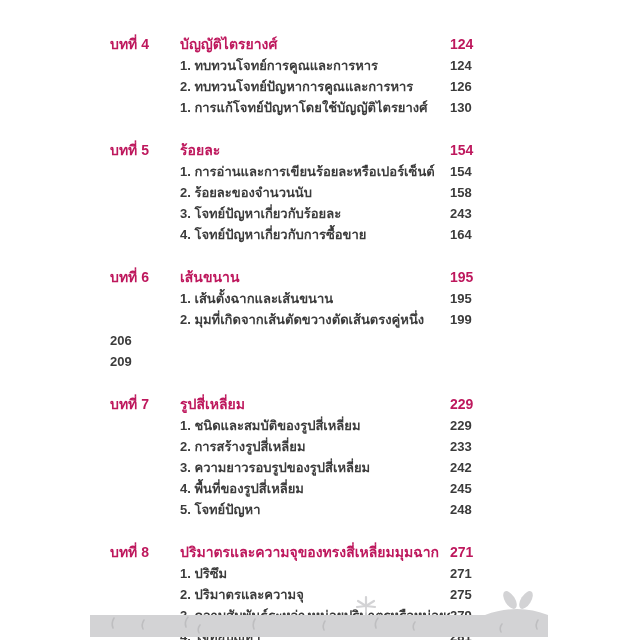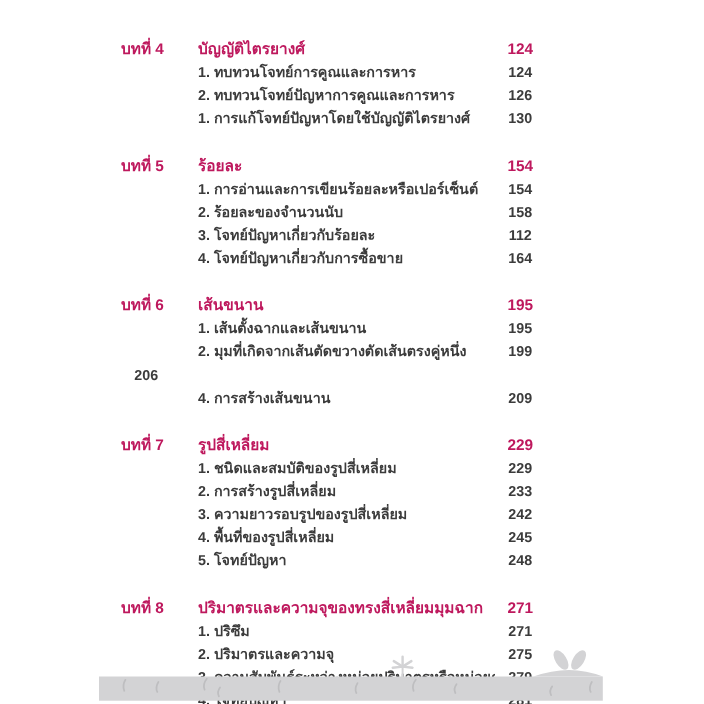--- a/index.html
+++ b/index.html
@@ -10,21 +10,21 @@
   }
   .toc{position:absolute;left:110px;top:34px;width:386px}
   .chapter{margin-top:22px}
   .chapter:first-child{margin-top:0}
   .row{display:flex;align-items:baseline;height:21px;line-height:21px;white-space:nowrap}
   .chapter-row{font-weight:700;font-size:14px;color:#be185d}
   .item-row{font-weight:700;font-size:13px;color:#3b3b3b}
   .col-label{flex:none;width:70px}
   .item-row .col-title{margin-left:70px}
   .col-title{flex:1;overflow:hidden}
-  .col-page{flex:none;width:46px;text-align:center}
+  .col-page{flex:none;width:46px;text-align:left}
   .decor-svg{position:absolute;left:70px;top:590px;width:500px;height:50px}
 </style>
 </head>
 <body style="background: rgb(255, 255, 255);">
 
 <div class="toc">
 
   <div class="chapter">
     <div class="row chapter-row">
       <span class="col-label">บทที่ 4</span>
@@ -54,21 +54,21 @@
     <div class="row item-row">
       <span class="col-title">1. การอ่านและการเขียนร้อยละหรือเปอร์เซ็นต์</span>
       <span class="col-page">154</span>
     </div>
     <div class="row item-row">
       <span class="col-title">2. ร้อยละของจำนวนนับ</span>
       <span class="col-page">158</span>
     </div>
     <div class="row item-row">
       <span class="col-title">3. โจทย์ปัญหาเกี่ยวกับร้อยละ</span>
-      <span class="col-page">112</span>
+      <span class="col-page">243</span>
     </div>
     <div class="row item-row">
       <span class="col-title">4. โจทย์ปัญหาเกี่ยวกับการซื้อขาย</span>
       <span class="col-page">164</span>
     </div>
   </div>
 
   <div class="chapter">
     <div class="row chapter-row">
       <span class="col-label">บทที่ 6</span>
@@ -80,21 +80,20 @@
       <span class="col-page">195</span>
     </div>
     <div class="row item-row">
       <span class="col-title">2. มุมที่เกิดจากเส้นตัดขวางตัดเส้นตรงคู่หนึ่ง</span>
       <span class="col-page">199</span>
     </div>
     <div class="row item-row">
       <span class="col-page">206</span>
     </div>
     <div class="row item-row">
-      <span class="col-title">4. การสร้างเส้นขนาน</span>
       <span class="col-page">209</span>
     </div>
   </div>
 
   <div class="chapter">
     <div class="row chapter-row">
       <span class="col-label">บทที่ 7</span>
       <span class="col-title">รูปสี่เหลี่ยม</span>
       <span class="col-page">229</span>
     </div>

